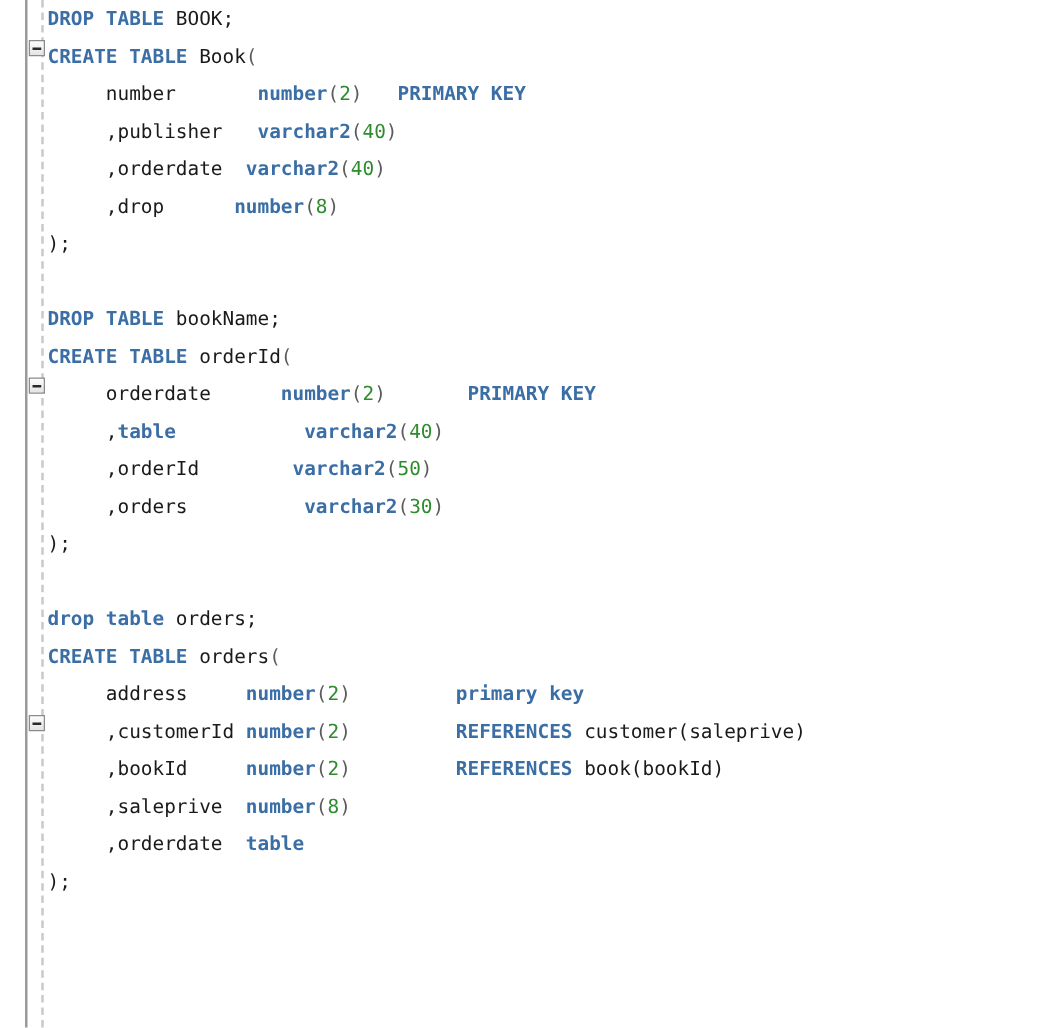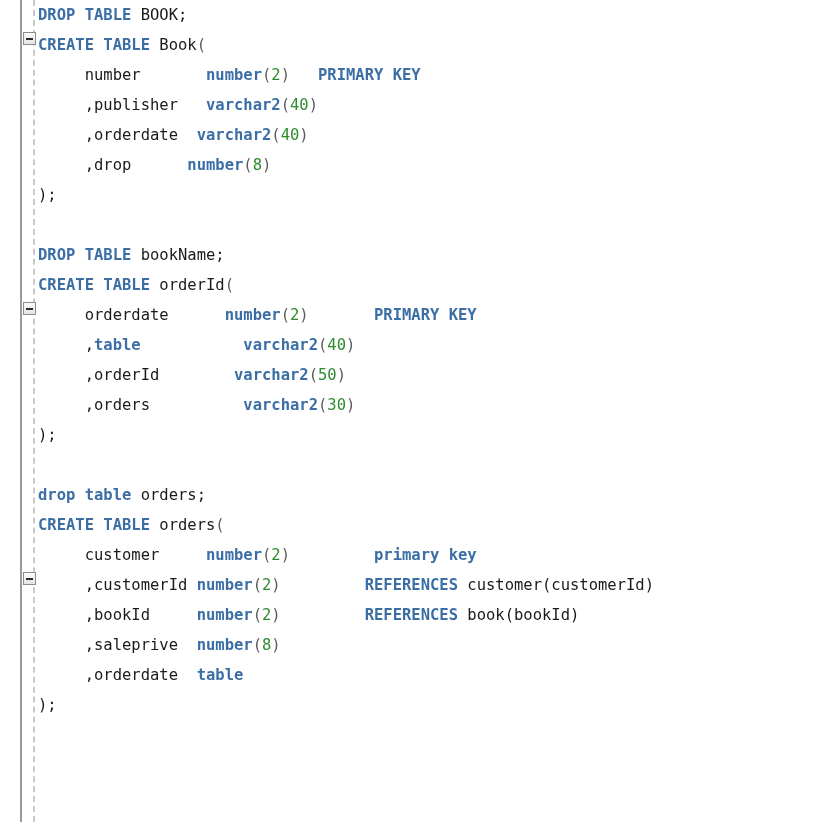--- a/index.html
+++ b/index.html
@@ -123,22 +123,22 @@
       <div class="line" style="top: 240px;"><span class="txt"><span class="kw">DROP TABLE</span><span class="id"> bookName;</span></span></div>
       <div class="line" style="top: 270px;"><span class="txt"><span class="kw">CREATE TABLE</span><span class="id"> orderId</span><span class="punc">(</span></span></div>
       <div class="line" style="top: 300px;"><span class="txt"><span class="id">     orderdate      </span><span class="kw">number</span><span class="punc">(</span><span class="num">2</span><span class="punc">)</span><span class="id">       </span><span class="kw">PRIMARY KEY</span></span></div>
       <div class="line" style="top: 330px;"><span class="txt"><span class="id">     ,</span><span class="kw">table</span><span class="id">           </span><span class="kw">varchar2</span><span class="punc">(</span><span class="num">40</span><span class="punc">)</span></span></div>
       <div class="line" style="top: 360px;"><span class="txt"><span class="id">     ,orderId        </span><span class="kw">varchar2</span><span class="punc">(</span><span class="num">50</span><span class="punc">)</span></span></div>
       <div class="line" style="top: 390px;"><span class="txt"><span class="id">     ,orders          </span><span class="kw">varchar2</span><span class="punc">(</span><span class="num">30</span><span class="punc">)</span></span></div>
       <div class="line" style="top: 420px;"><span class="txt"><span class="id">);</span></span></div>
       <div class="line" style="top: 450px;"><span class="txt"></span></div>
       <div class="line" style="top: 480px;"><span class="txt"><span class="kw">drop table</span><span class="id"> orders;</span></span></div>
       <div class="line" style="top: 510px;"><span class="txt"><span class="kw">CREATE TABLE</span><span class="id"> orders</span><span class="punc">(</span></span></div>
-      <div class="line" style="top: 540px;"><span class="txt"><span class="id">     customer     </span><span class="kw">number</span><span class="punc">(</span><span class="num">2</span><span class="punc">)</span><span class="id">         </span><span class="kw">primary key</span></span></div>
-      <div class="line" style="top: 570px;"><span class="txt"><span class="id">     ,customerId </span><span class="kw">number</span><span class="punc">(</span><span class="num">2</span><span class="punc">)</span><span class="id">         </span><span class="kw">REFERENCES</span><span class="id"> customer(customerId)</span></span></div>
+      <div class="line" style="top: 540px;"><span class="txt"><span class="id">     address     </span><span class="kw">number</span><span class="punc">(</span><span class="num">2</span><span class="punc">)</span><span class="id">         </span><span class="kw">primary key</span></span></div>
+      <div class="line" style="top: 570px;"><span class="txt"><span class="id">     ,customerId </span><span class="kw">number</span><span class="punc">(</span><span class="num">2</span><span class="punc">)</span><span class="id">         </span><span class="kw">REFERENCES</span><span class="id"> customer(saleprive)</span></span></div>
       <div class="line" style="top: 600px;"><span class="txt"><span class="id">     ,bookId     </span><span class="kw">number</span><span class="punc">(</span><span class="num">2</span><span class="punc">)</span><span class="id">         </span><span class="kw">REFERENCES</span><span class="id"> book(bookId)</span></span></div>
       <div class="line" style="top: 630px;"><span class="txt"><span class="id">     ,saleprive  </span><span class="kw">number</span><span class="punc">(</span><span class="num">8</span><span class="punc">)</span></span></div>
       <div class="line" style="top: 660px;"><span class="txt"><span class="id">     ,orderdate  </span><span class="kw">table</span></span></div>
       <div class="line" style="top: 690px;"><span class="txt"><span class="id">);</span></span></div>
     </div>
 
 <div class="fold-box" style="top: 32px;"></div>
     <div class="fold-box" style="top: 302px;"></div>
     <div class="fold-box" style="top: 572px;"></div>
   </div>

